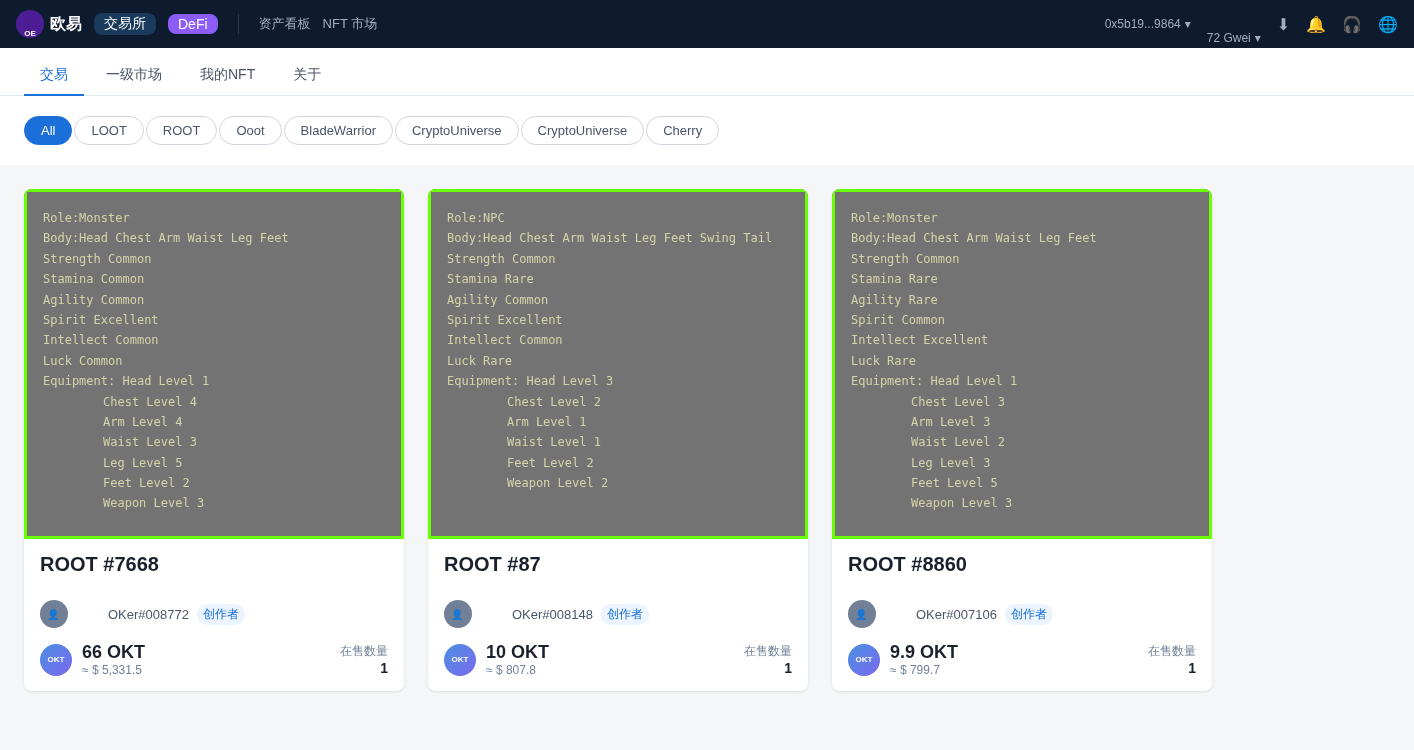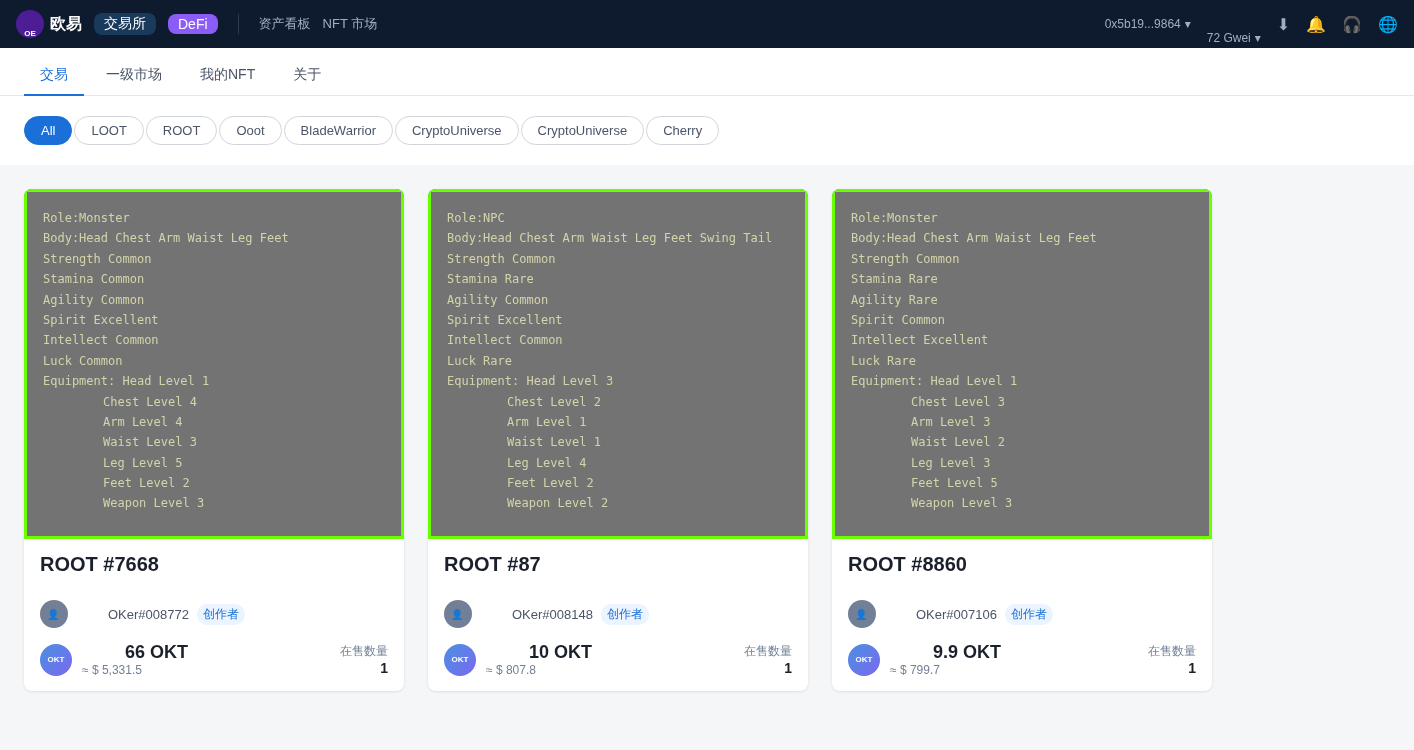--- a/index.html
+++ b/index.html
@@ -103,21 +103,21 @@
     .nft-image .stat-indent { padding-left: 60px; }
     .nft-info { padding: 14px 16px; }
     .nft-title { font-size: 20px; font-weight: bold; color: #1a202c; margin-bottom: 24px; }
     .nft-creator { display: flex; align-items: center; gap: 8px; margin-bottom: 14px; }
     .creator-avatar { width: 28px; height: 28px; border-radius: 50%; background: #718096; overflow: hidden; display: flex; align-items: center; justify-content: center; color: white; font-size: 10px; }
     .creator-name { font-size: 13px; color: #4a5568; margin-left: 32px; }
     .creator-badge { font-size: 12px; color: #1a6fd8; background: #ebf4ff; padding: 2px 6px; border-radius: 10px; }
     .nft-price-row { display: flex; align-items: center; justify-content: space-between; }
     .price-left { display: flex; align-items: center; gap: 10px; }
     .token-icon { width: 32px; height: 32px; border-radius: 50%; background: linear-gradient(135deg, #4A90E2, #7B68EE); display: flex; align-items: center; justify-content: center; color: white; font-size: 8px; font-weight: bold; }
-    .price-main { font-size: 18px; font-weight: bold; color: #1a202c; margin-left: 43px; }
+    .price-main { font-size: 18px; font-weight: bold; color: #1a202c; }
     .price-sub { font-size: 12px; color: #718096; }
     .price-right { text-align: right; }
     .qty-label { font-size: 12px; color: #718096; }
     .qty-value { font-size: 14px; font-weight: bold; color: #1a202c; }
   </style>
 </head>
 <body>
 
 <nav class="top-nav">
   <div class="top-nav-left">
@@ -225,21 +225,20 @@
       <div>Strength Common</div>
       <div>Stamina Rare</div>
       <div>Agility Common</div>
       <div>Spirit Excellent</div>
       <div>Intellect Common</div>
       <div>Luck Rare</div>
       <div>Equipment: Head Level 3</div>
       <div class="stat-indent">Chest Level 2</div>
       <div class="stat-indent">Arm Level 1</div>
       <div class="stat-indent">Waist Level 1</div>
-      <div class="stat-indent">Leg Level 4</div>
       <div class="stat-indent">Feet Level 2</div>
       <div class="stat-indent">Weapon Level 2</div>
     </div>
     <div class="nft-info">
       <div class="nft-title">ROOT #87</div>
       <div class="nft-creator">
         <div class="creator-avatar">👤</div>
         <span class="creator-name">OKer#008148</span>
         <span class="creator-badge">创作者</span>
       </div>

